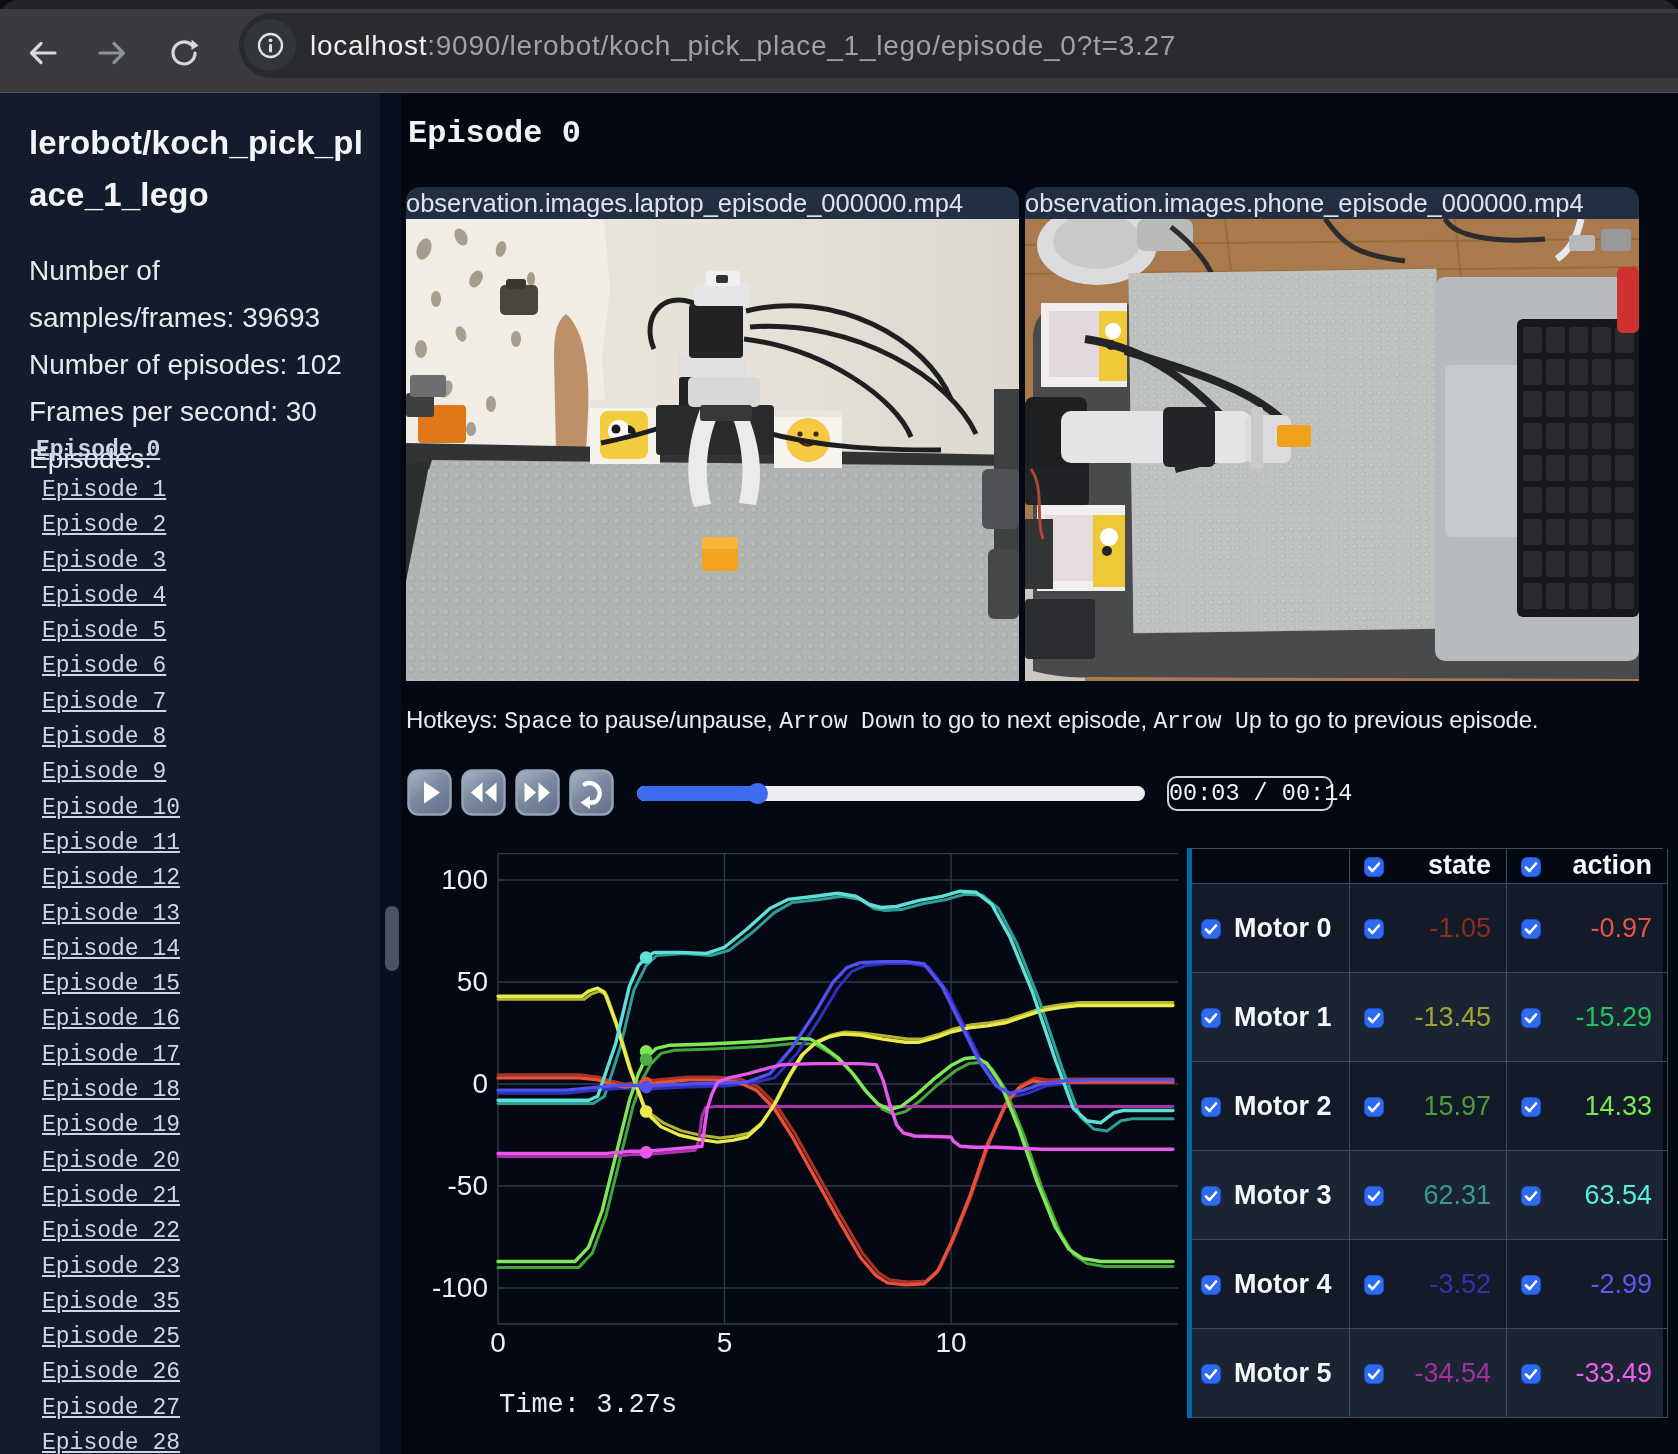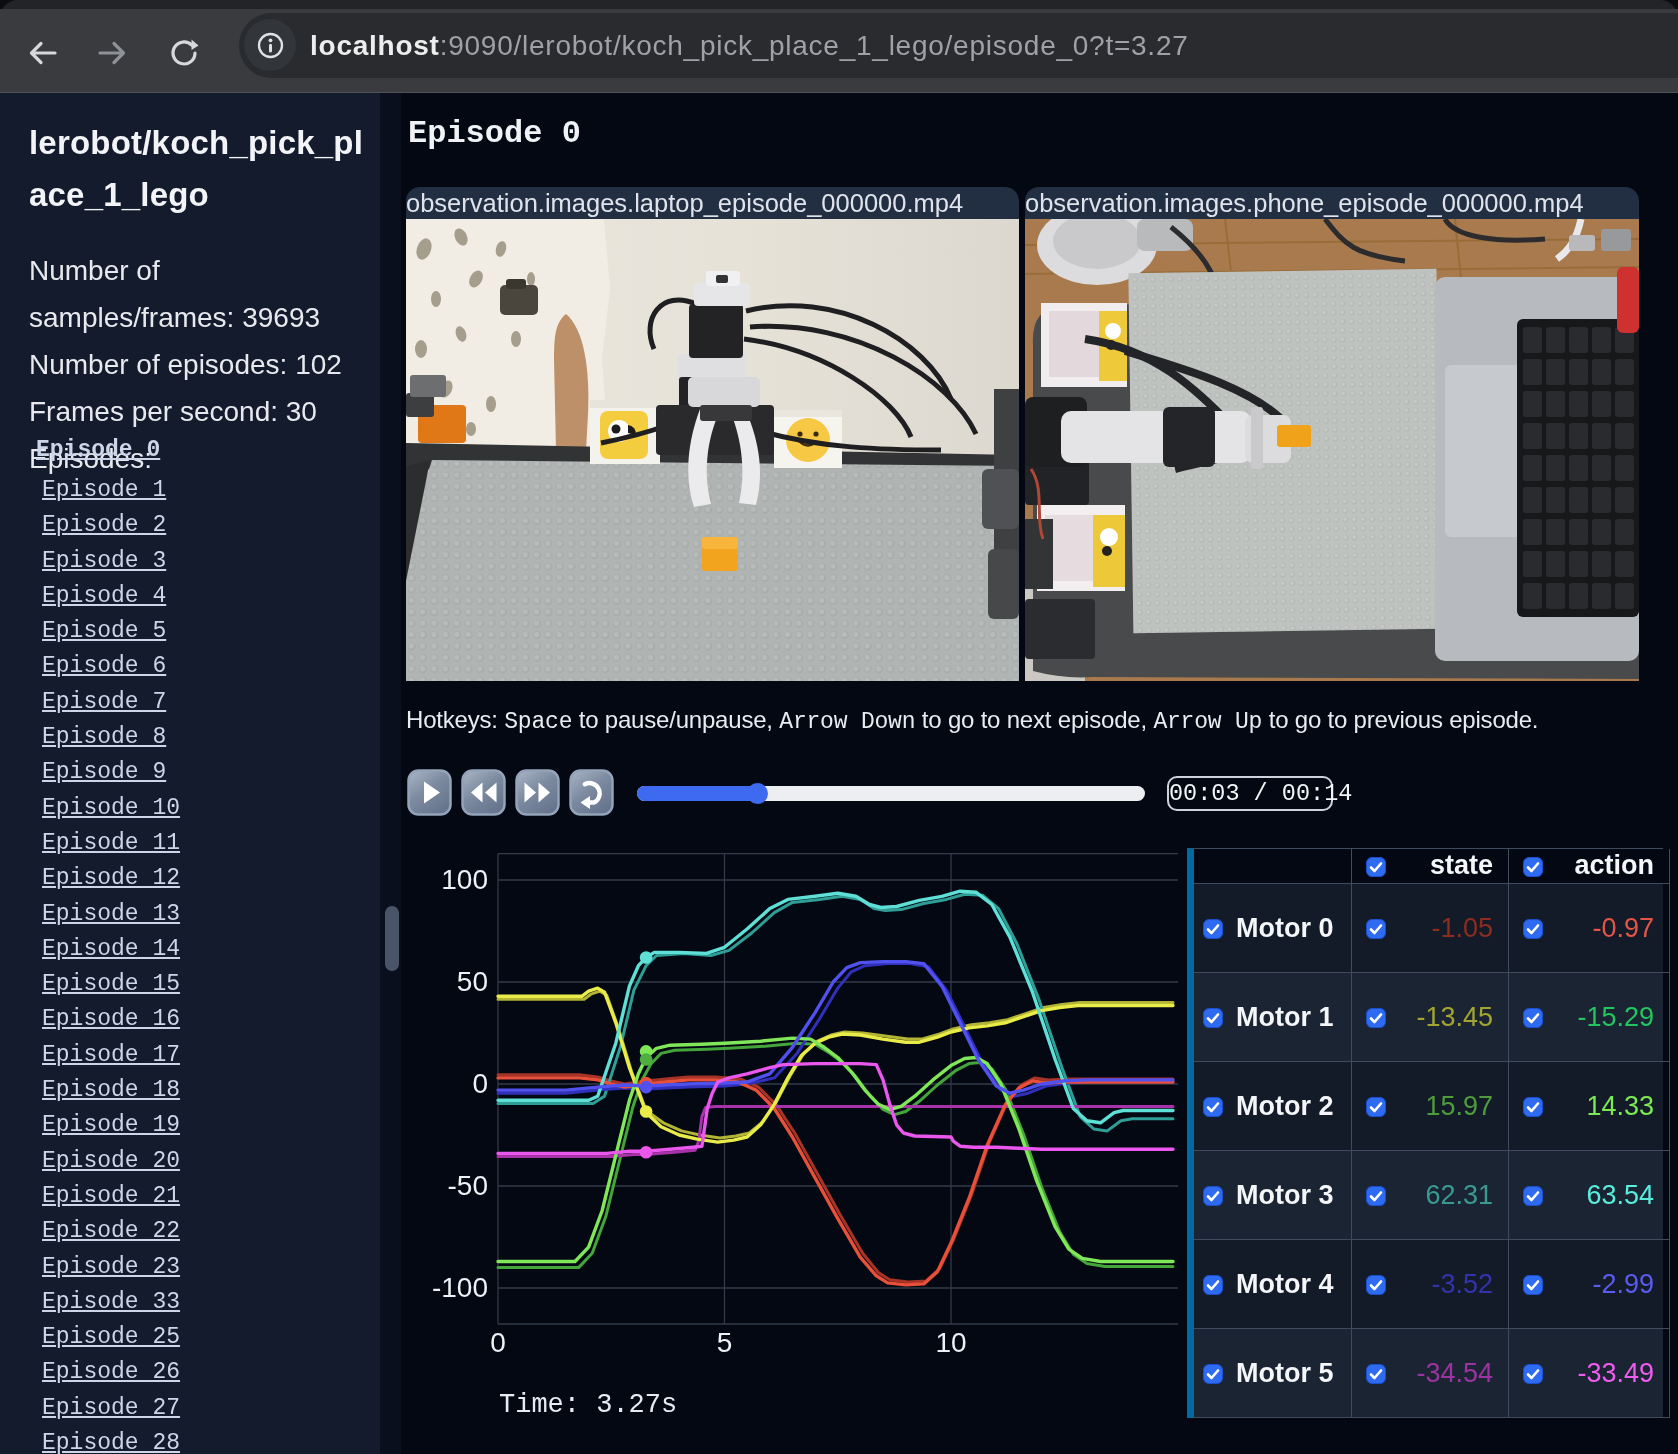--- a/index.html
+++ b/index.html
@@ -3,42 +3,42 @@
 * { margin:0; padding:0; box-sizing:border-box; }
 html,body { width:1678px; height:1454px; overflow:hidden; background:#030813; font-family:"Liberation Sans",sans-serif; }
 .corner { position:absolute; top:0; width:40px; height:40px; background:#0d0d0f; }
 .chrome { position:absolute; left:0; top:0; width:1678px; height:93px; background:#232427; border-top-left-radius:18px; border-top-right-radius:18px; }
 .toolbar { position:absolute; left:0; top:9px; width:1678px; height:84px; background:#3a3b3e; border-bottom:1.5px solid #515257; }
 .navic { position:absolute; top:29px; }
 .pill { position:absolute; left:239px; top:4px; width:1500px; height:65px; border-radius:33px; background:#2a2b2e; }
 .infocirc { position:absolute; left:5px; top:6px; width:52px; height:52px; border-radius:50%; background:#323539; }
 .infoic { position:absolute; left:17.5px; top:18.5px; }
 .url { position:absolute; left:71px; top:17px; font-size:28px; letter-spacing:0.75px; white-space:nowrap; }
-.urlw { color:#eceded;font-weight:bold; } .urlg { color:#9fa1a6; }
+.urlw { color:#eceded; } .urlg { color:#9fa1a6; }
 .sidebar { position:absolute; left:0; top:93px; width:380px; height:1361px; background:#131b2c; }
 .sbtrack { position:absolute; left:380px; top:93px; width:21px; height:1361px; background:#0a0f1d; }
 .sbthumb { position:absolute; left:385px; top:906px; width:13.5px; height:65px; border-radius:7px; background:#4a5468; }
 .sbtitle { position:absolute; left:29px; top:117px; width:330px; font-size:33px; font-weight:bold; line-height:52px; color:#f2f4f8; letter-spacing:0.2px; }
 .sbstats { position:absolute; left:29px; top:247px; width:340px; font-size:28px; line-height:47px; color:#e7e9ee; }
 .ep0 { position:absolute; left:36px; top:437px; font-family:"Liberation Mono",monospace; font-size:23px; font-weight:bold; }
 .eplist { position:absolute; left:42px; top:473px; font-family:"Liberation Mono",monospace; font-size:23px; line-height:35.3px; }
 .ep0 a, .eplist a { color:#ccd6e8; text-decoration:underline; }
 .h1 { position:absolute; left:408px; top:115px; font-family:"Liberation Mono",monospace; font-size:32px; font-weight:bold; color:#f0f2f6; }
 .vpanel { position:absolute; top:187px; }
 .vlabel { position:absolute; left:0; top:0; width:100%; height:32px; background:#222e41; border-radius:14px 14px 0 0; color:#dfe4ec; font-size:25.5px; line-height:32px; }
 .vbody { position:absolute; left:0; top:32px; }
 .hotkeys { position:absolute; left:406px; top:706px; font-size:24px; color:#e9ebf1; white-space:nowrap; letter-spacing:-0.2px; }
 .hotkeys .mono { font-family:"Liberation Mono",monospace; font-size:23px; }
 .btn { position:absolute; top:769px; }
 .slider-track { position:absolute; left:637px; top:786px; width:508px; height:15px; border-radius:8px; background:#eceef1; }
 .slider-fill { position:absolute; left:637px; top:786px; width:128px; height:15px; border-radius:8px 0 0 8px; background:#3d6af0; }
 .slider-thumb { position:absolute; left:747px; top:783px; width:21px; height:21px; border-radius:50%; background:#3d6af0; }
 .timepill { position:absolute; left:1167px; top:776px; width:166px; height:35px; border:2px solid #ced3db; border-radius:10px; font-family:"Liberation Mono",monospace; font-size:23.5px; color:#f2f4f7; text-align:center; line-height:31px; white-space:nowrap; }
 .chart { position:absolute; left:400px; top:845px; }
-.tbl { position:absolute; left:1187px; top:848px; width:476px; border-top:1px solid #414b5e; border-left:7px solid #0369a1; }
+.tbl { position:absolute; left:1187px; top:848px; width:476px; border-top:1px solid #414b5e; border-left:5px solid #0369a1; }
 .trh { position:relative; height:35px; }
 .tr { position:relative; height:89px; }
 .reven { background:#131b28; } .rodd { background:#1b2433; }
 .c1,.c2,.c3 { position:absolute; top:0; height:100%; border-right:1px solid #414b5e; border-bottom:1px solid #414b5e; }
 .c1 { left:0; width:158px; } .c2 { left:158px; width:157px; } .c3 { left:315px; width:161px; }
 .hlab { position:absolute; right:15px; top:1px; font-size:27px; font-weight:bold; color:#f4f6f9; }
 .mlab { position:absolute; left:42px; top:29px; font-size:27px; font-weight:bold; color:#f4f6f9; }
 .val { position:absolute; right:15px; top:29px; font-size:27px; }
 </style></head>
 <body>
@@ -97,21 +97,21 @@
     <div><a>Episode 14</a></div>
     <div><a>Episode 15</a></div>
     <div><a>Episode 16</a></div>
     <div><a>Episode 17</a></div>
     <div><a>Episode 18</a></div>
     <div><a>Episode 19</a></div>
     <div><a>Episode 20</a></div>
     <div><a>Episode 21</a></div>
     <div><a>Episode 22</a></div>
     <div><a>Episode 23</a></div>
-    <div><a>Episode 33</a></div>
+    <div><a>Episode 35</a></div>
     <div><a>Episode 25</a></div>
     <div><a>Episode 26</a></div>
     <div><a>Episode 27</a></div>
     <div><a>Episode 28</a></div>
   </div>
 <div class="h1">Episode 0</div>
 <div class="vpanel" style="left:406px;width:613px;height:494px">
 <div class="vlabel">observation.images.laptop_episode_000000.mp4</div>
 <div class="vbody"><svg width="613" height="462" viewBox="0 0 613 462">
         <defs>

